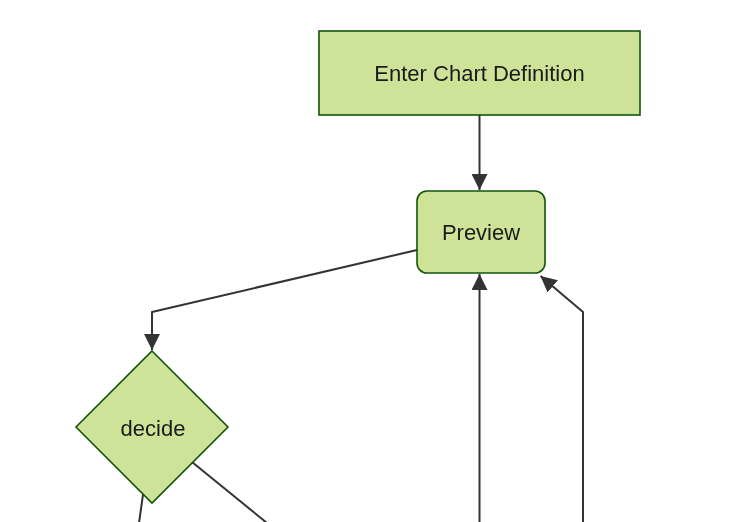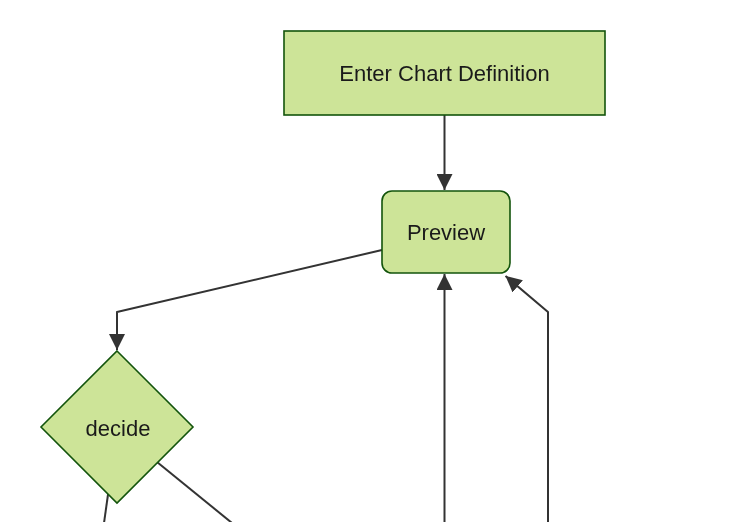--- a/index.html
+++ b/index.html
@@ -10,20 +10,21 @@
     width: 740px;
     height: 522px;
     background: var(--background, #ffffff);
     overflow: hidden;
     font-family: "Liberation Sans", sans-serif;
   }
   .diagram-wrap {
     position: relative;
     width: 668px;
     height: 522px;
+    margin-left: 35px;
   }
   svg.flowchart {
     display: block;
     width: 740px;
     height: 522px;
   }
   .node-shape {
     fill: var(--node-fill, #cde498);
     stroke: var(--node-border, #13540c);
     stroke-width: 1.6px;

